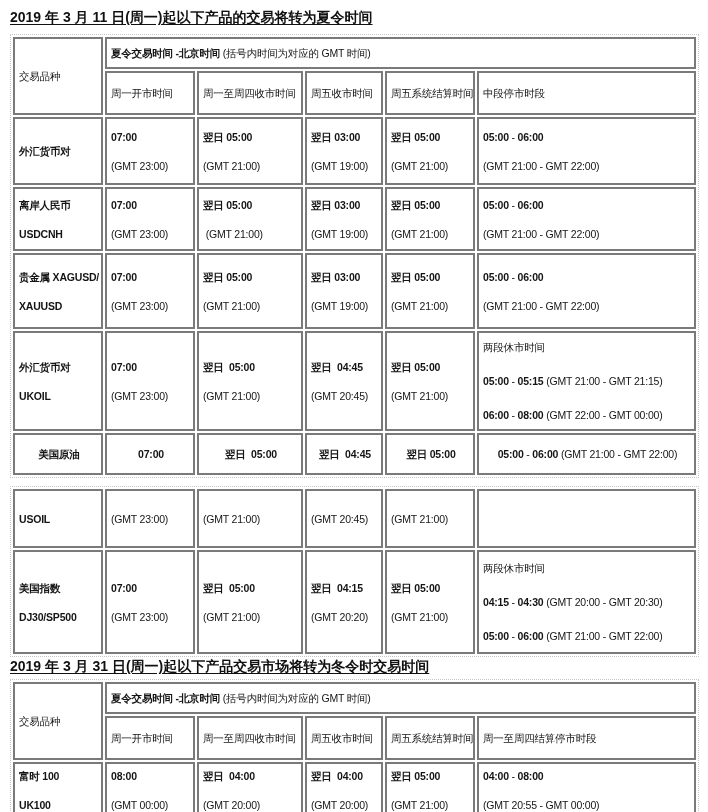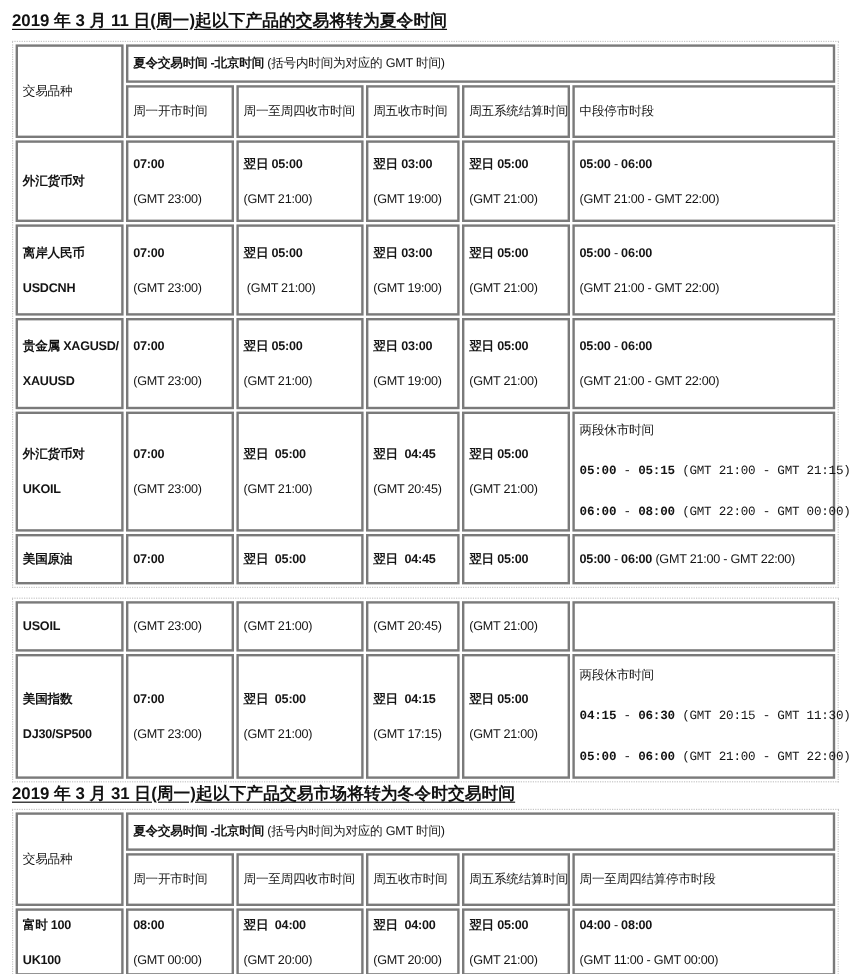--- a/index.html
+++ b/index.html
@@ -22,21 +22,21 @@
     color:#141414;
   }
   col.c0 { width:90px; }  col.c1 { width:90px; }  col.c2 { width:106px; }
   col.c3 { width:78px; }  col.c4 { width:90px; }  col.c5 { width:219px; }
   td.cell {
     border:2px solid #7a7a7a; background:#fff; box-sizing:border-box;
     vertical-align:middle; padding:2px 2px 2px 4px;
   }
   .cell p { margin:0; white-space:pre; }
   .cell p + p { margin-top:15px; }
-  .cell.lines3 p + p { margin-top:20px;font-family:Liberation Mono, monospace; }
+  .cell.lines3 p + p { margin-top:20px; }
   .cell b { font-weight:bold; }
   .cell span { font-weight:normal; }
   tr.hrow1 { height:32px; }
   tr.hrow2 { height:44px; }
   .pgap { height:8px; }
   .break-line { position:absolute; width:11px; height:1px; background:#a3a3a3; }
   #bm-l1 { left:0;  top:462; }
   #bm-l2 { left:0;  top:469; }
   #bm-r1 { left:697; top:462; }
   #bm-r2 { left:697; top:469; }
@@ -106,21 +106,21 @@
             </td>
             <td class="cell">
               <p><b>翌日 05:00</b></p>
               <p><span>(GMT 21:00)</span></p>
             </td>
             <td class="cell">
               <p><b>05:00</b><span> - </span><b>06:00</b></p>
               <p><span>(GMT 21:00 - GMT 22:00)</span></p>
             </td>
           </tr>
-          <tr style="height: 76px;">
+          <tr style="height: 64px;">
             <td class="cell">
               <p><b>离岸人民币</b></p>
               <p><b>USDCNH</b></p>
             </td>
             <td class="cell">
               <p><b>07:00</b></p>
               <p><span>(GMT 23:00)</span></p>
             </td>
             <td class="cell">
               <p><b>翌日 05:00</b></p>
@@ -185,21 +185,21 @@
             <td class="cell">
               <p><b>翌日 05:00</b></p>
               <p><span>(GMT 21:00)</span></p>
             </td>
             <td class="cell lines3">
               <p><span>两段休市时间</span></p>
               <p><b>05:00</b><span> - </span><b>05:15</b><span> (GMT 21:00 - GMT 21:15)</span></p>
               <p><b>06:00</b><span> - </span><b>08:00</b><span> (GMT 22:00 - GMT 00:00)</span></p>
             </td>
           </tr>
-          <tr style="height: 42px;">
+          <tr style="height: 42px; text-align: center;">
             <td class="cell">
               <p><b>美国原油</b></p>
             </td>
             <td class="cell">
               <p><b>07:00</b></p>
             </td>
             <td class="cell">
               <p><b>翌日  05:00</b></p>
             </td>
             <td class="cell">
@@ -222,21 +222,21 @@
     <table class="grid">
       <colgroup>
         <col class="c0">
           <col class="c1">
           <col class="c2">
           <col class="c3">
           <col class="c4">
           <col class="c5">
       </colgroup>
       <tbody id="t1f2">
-          <tr style="height: 42px;">
+          <tr style="height: 59px;">
             <td class="cell">
               <p><b>USOIL</b></p>
             </td>
             <td class="cell">
               <p><span>(GMT 23:00)</span></p>
             </td>
             <td class="cell">
               <p><span>(GMT 21:00)</span></p>
             </td>
             <td class="cell">
@@ -255,29 +255,29 @@
             <td class="cell">
               <p><b>07:00</b></p>
               <p><span>(GMT 23:00)</span></p>
             </td>
             <td class="cell">
               <p><b>翌日  05:00</b></p>
               <p><span>(GMT 21:00)</span></p>
             </td>
             <td class="cell">
               <p><b>翌日  04:15</b></p>
-              <p><span>(GMT 17:15)</span></p>
+              <p><span>(GMT 20:20)</span></p>
             </td>
             <td class="cell">
               <p><b>翌日 05:00</b></p>
               <p><span>(GMT 21:00)</span></p>
             </td>
             <td class="cell lines3">
               <p><span>两段休市时间</span></p>
-              <p><b>04:15</b><span> - </span><b>06:30</b><span> (GMT 20:15 - GMT 11:30)</span></p>
+              <p><b>04:15</b><span> - </span><b>04:30</b><span> (GMT 20:00 - GMT 20:30)</span></p>
               <p><b>05:00</b><span> - </span><b>06:00</b><span> (GMT 21:00 - GMT 22:00)</span></p>
             </td>
           </tr>
         </tbody>
     </table>
   </div>
 
   <h1 class="doc-title second">2019 年 3 月 31 日(周一)起以下产品交易市场将转为冬令时交易时间</h1>
 
   <div class="tbl-wrap">
@@ -334,21 +334,21 @@
             <td class="cell">
               <p><b>翌日  04:00</b></p>
               <p><span>(GMT 20:00)</span></p>
             </td>
             <td class="cell">
               <p><b>翌日 05:00</b></p>
               <p><span>(GMT 21:00)</span></p>
             </td>
             <td class="cell">
               <p><b>04:00</b><span> - </span><b>08:00</b></p>
-              <p><span>(GMT 11:00 - GMT 00:00)</span></p>
+              <p><span>(GMT 20:55 - GMT 00:00)</span></p>
             </td>
           </tr>
         </tbody>
     </table>
   </div>
 
 </div>
 
 <div class="break-line" id="bm-l1"></div>
 <div class="break-line" id="bm-l2"></div>

